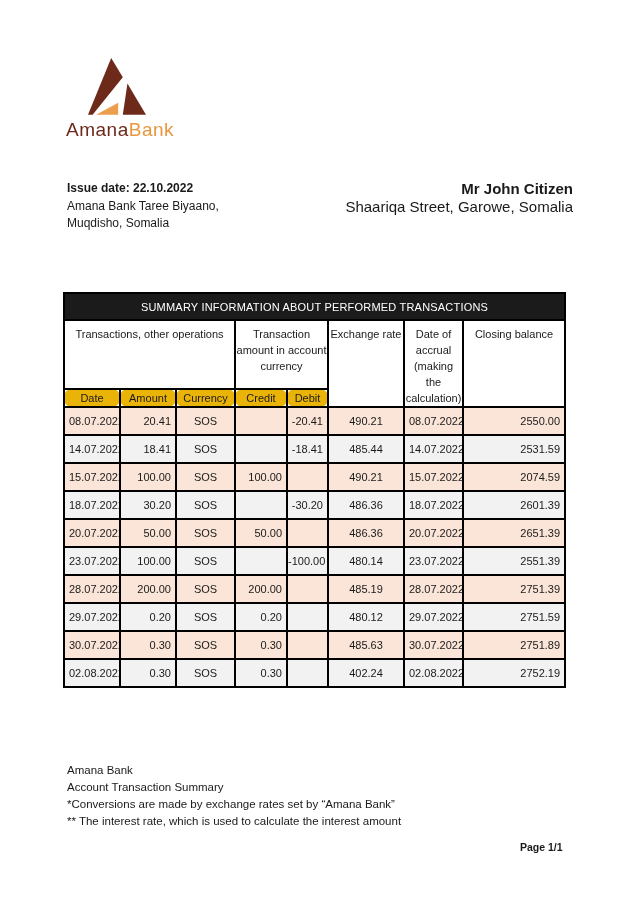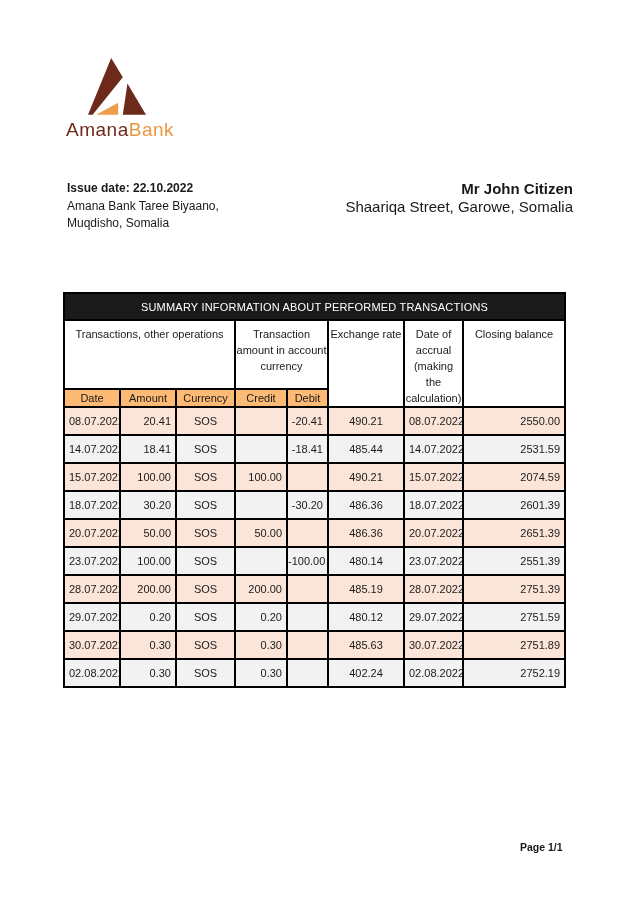--- a/index.html
+++ b/index.html
@@ -21,21 +21,21 @@
   .issue-block .bold { font-weight:bold; }
   .recipient-block { position:absolute; left:288px; top:180px; width:285px; text-align:right; font-size:15px; line-height:17.5px; }
   .recipient-block .bold { font-weight:bold; }
 
   
   .stmt-table-wrap { position:absolute; left:63px; top:292px; width:502px; }
   table.stmt { border-collapse:collapse; table-layout:fixed; width:501px; font-size:11px; }
   table.stmt td, table.stmt th { border:2px solid #000; overflow:hidden; font-weight:normal; }
   .title-bar { background:#1b1b1b; color:#ffffff; font-weight:bold; text-align:center; height:27px; font-size:11px; letter-spacing:0.2px; }
   .grp { vertical-align:top; text-align:center; padding-top:5px; height:66px; line-height:16px; background:#fff; }
-  .sub { background:#fdba74; font-weight:bold; text-align:center; height:17px; }
+  .sub { background:#eab308; font-weight:bold; text-align:center; height:17px;border-radius:8px; }
   tr.row { height:28px; }
   tr.row.peach td { background:#fbe5d8; }
   tr.row.gray td { background:#f2f2f2; }
   td.al { text-align:left; padding-left:4px; }
   td.ar { text-align:right; padding-right:4px; }
   td.ac { text-align:center; }
 
   
   .footer-block { position:absolute; left:67px; top:762px; font-size:11.5px; line-height:17px; }
 
@@ -199,16 +199,22 @@
           <td class="ar">0.30</td>
           <td class="ar"></td>
           <td class="ac">402.24</td>
           <td class="al">02.08.2022</td>
           <td class="ar">2752.19</td>
         </tr>
       </tbody>
     </table>
   </div>
 
+  <div class="footer-block">
+    <div>Amana Bank</div>
+    <div>Account Transaction Summary</div>
+    <div>*Conversions are made by exchange rates set by “Amana Bank”</div>
+    <div>** The interest rate, which is used to calculate the interest amount</div>
+  </div>
 
   <div class="page-label">Page 1/1</div>
 
 </div>
 
 </body></html>

